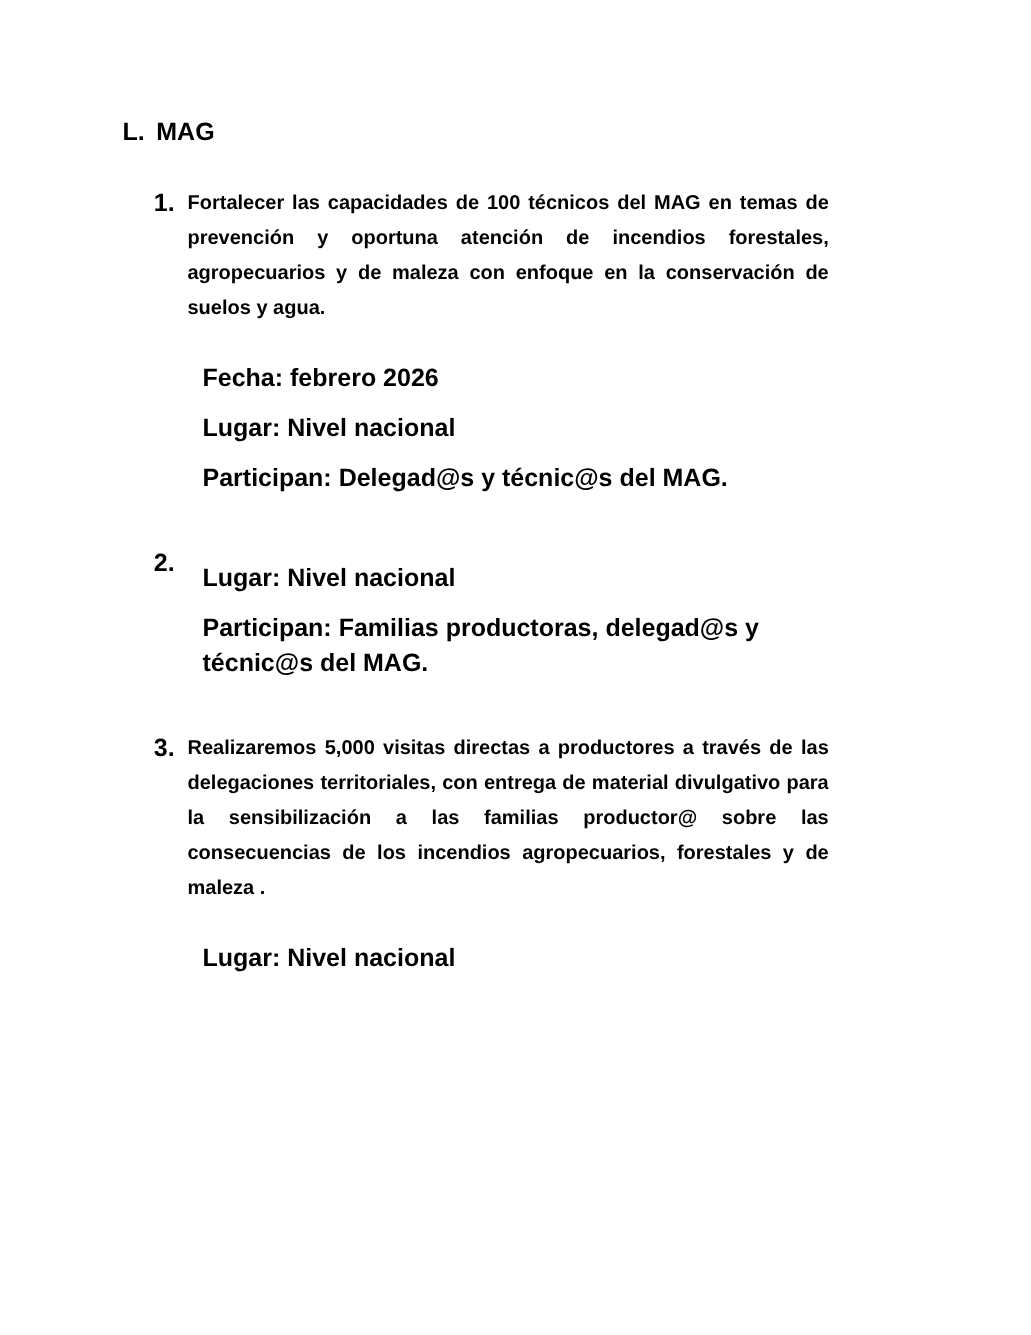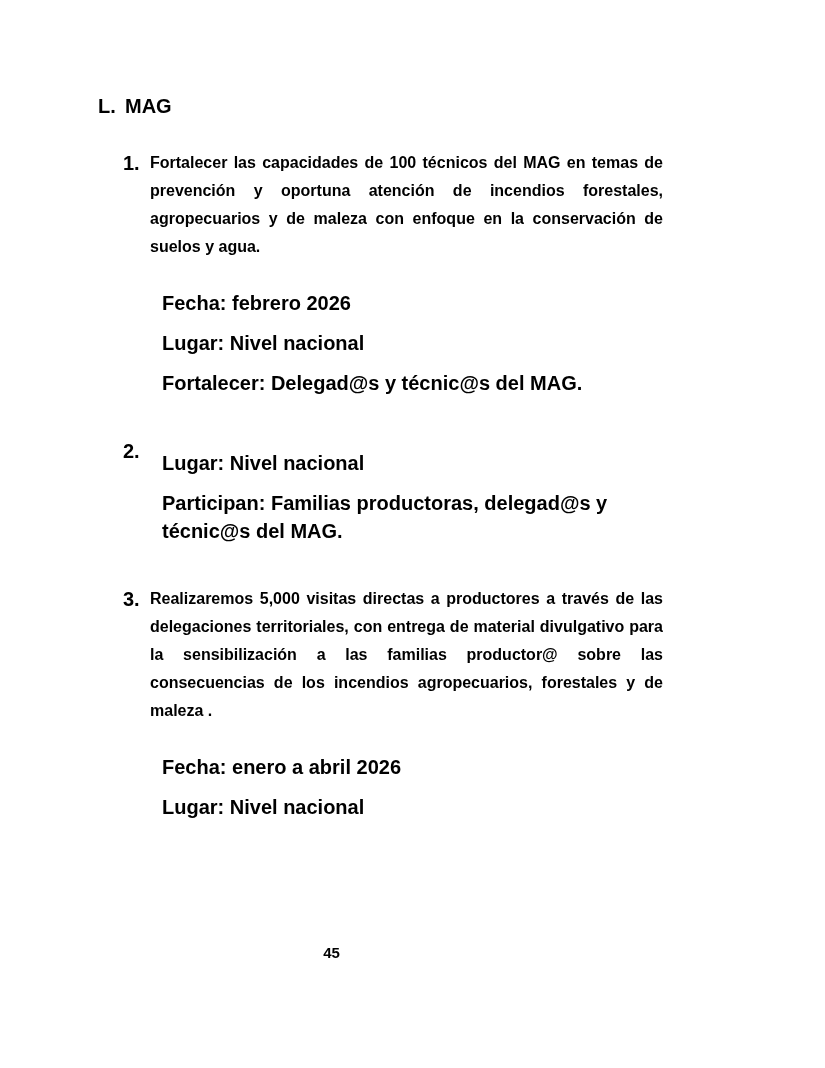--- a/index.html
+++ b/index.html
@@ -78,43 +78,41 @@
 
   <div class="list">
 
     <div class="list-item">
       <div class="item-number">1.</div>
       <div class="item-content">
         <p class="item-body">Fortalecer las capacidades de 100 técnicos del MAG en temas de prevención y oportuna atención de incendios forestales, agropecuarios y de maleza con enfoque en la conservación de suelos y agua.</p>
         <div class="item-details">
           <p class="detail-line">Fecha: febrero 2026</p>
           <p class="detail-line">Lugar: Nivel nacional</p>
-          <p class="detail-line">Fortalecer: Delegad@s y técnic@s del MAG.</p>
+          <p class="detail-line">Participan: Delegad@s y técnic@s del MAG.</p>
         </div>
       </div>
     </div>
 
     <div class="list-item">
       <div class="item-number">2.</div>
       <div class="item-content">
         <div class="item-details">
           <p class="detail-line">Lugar: Nivel nacional</p>
           <p class="detail-line">Participan: Familias productoras, delegad@s y técnic@s del MAG.</p>
         </div>
       </div>
     </div>
 
     <div class="list-item">
       <div class="item-number">3.</div>
       <div class="item-content">
         <p class="item-body">Realizaremos 5,000 visitas directas a productores a través de las delegaciones territoriales, con entrega de material divulgativo para la sensibilización a las familias productor@ sobre las consecuencias de los incendios agropecuarios, forestales y de maleza .</p>
         <div class="item-details">
-          <p class="detail-line">Fecha: enero a abril 2026</p>
           <p class="detail-line">Lugar: Nivel nacional</p>
         </div>
       </div>
     </div>
 
   </div>
 
-  <div class="page-number">45</div>
 
 </div>
 
 </body></html>

